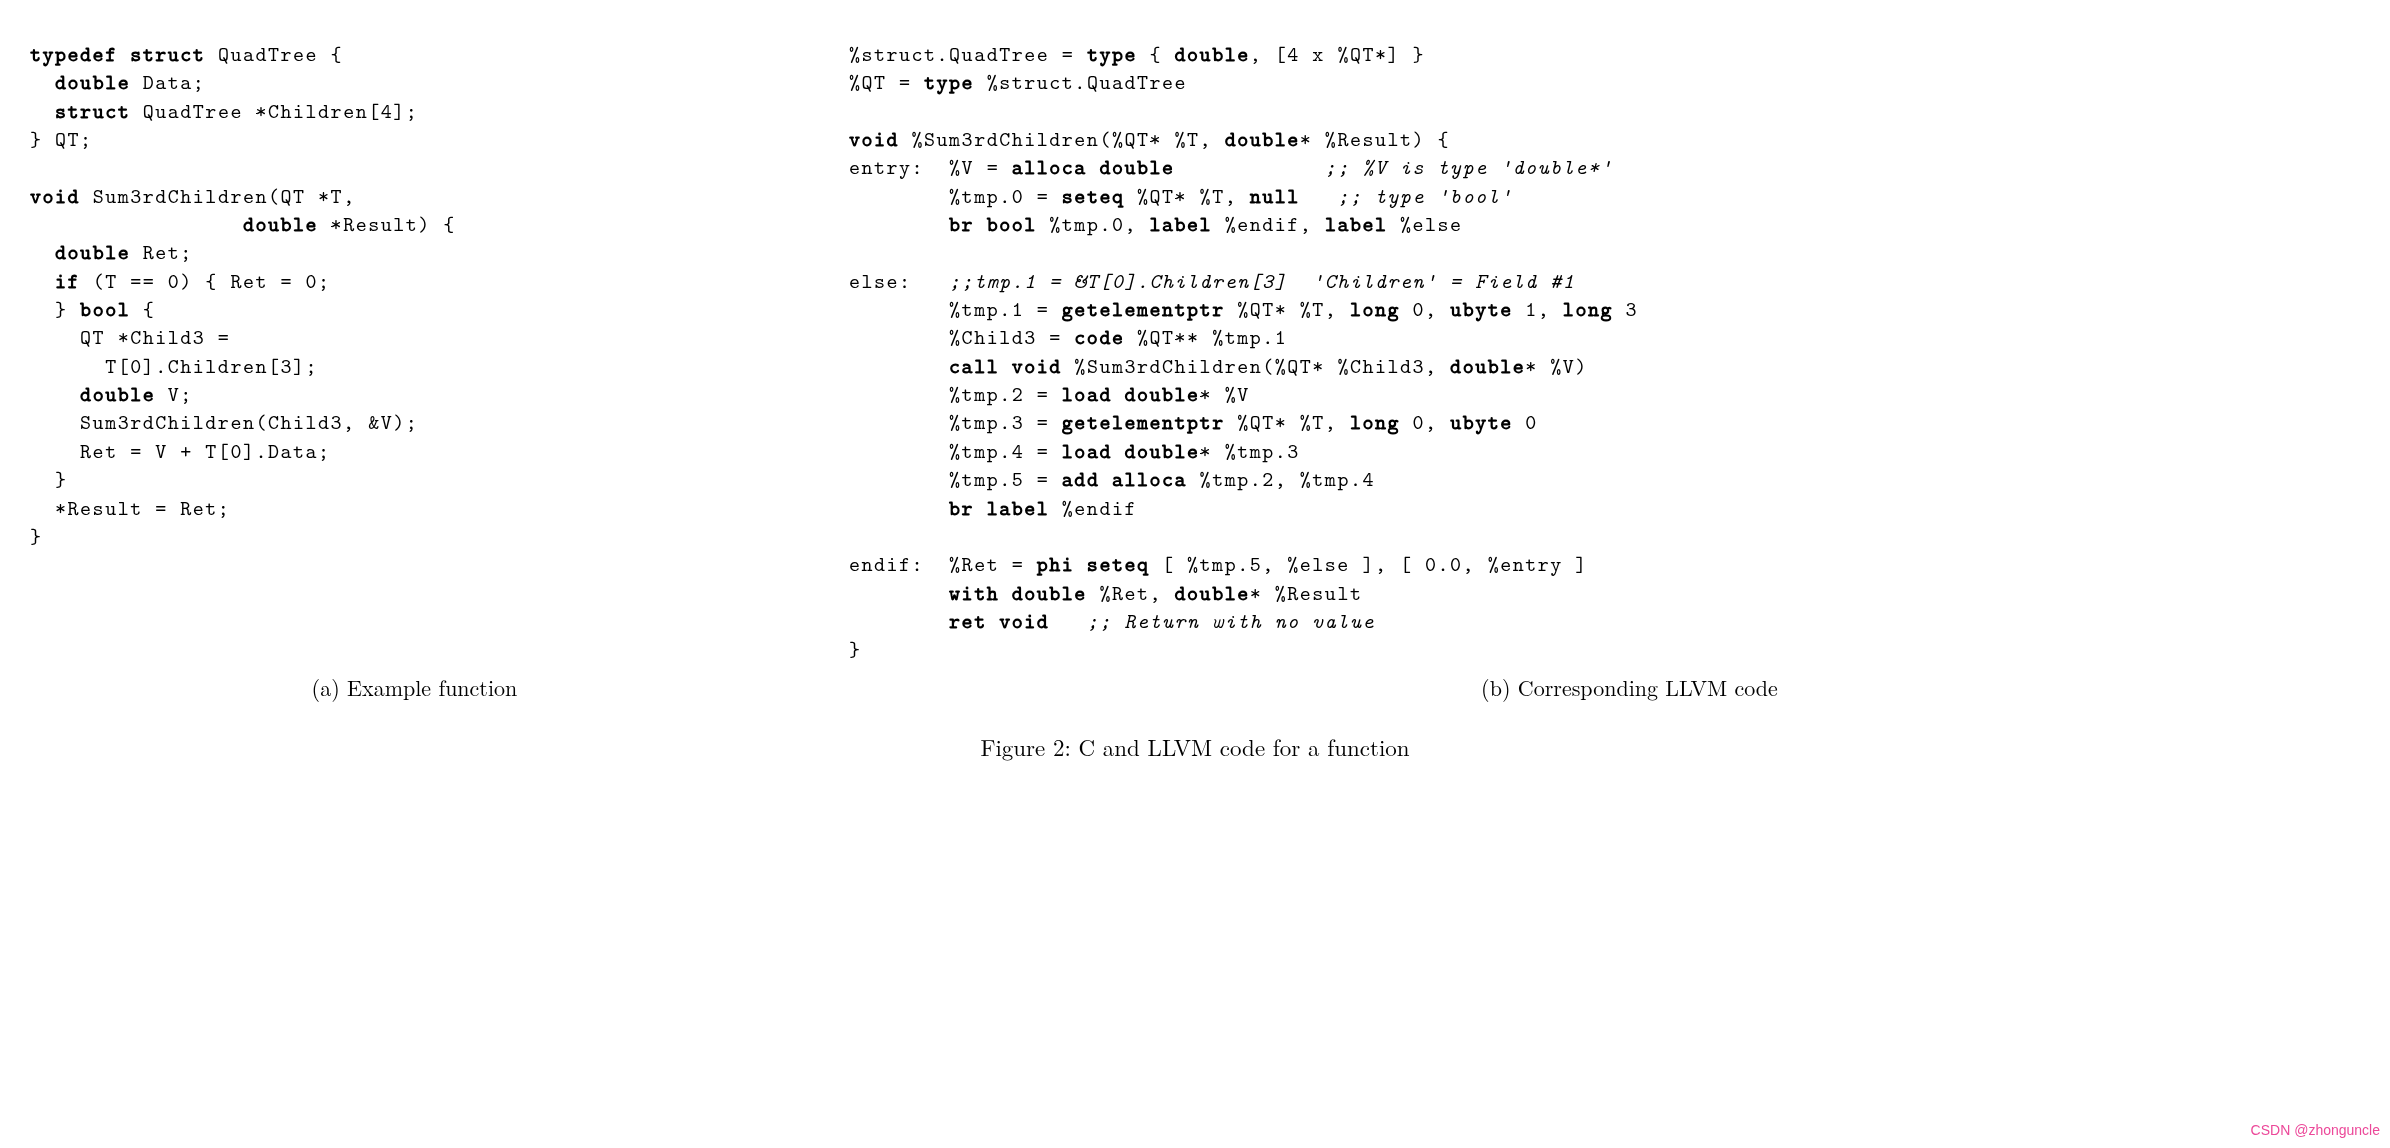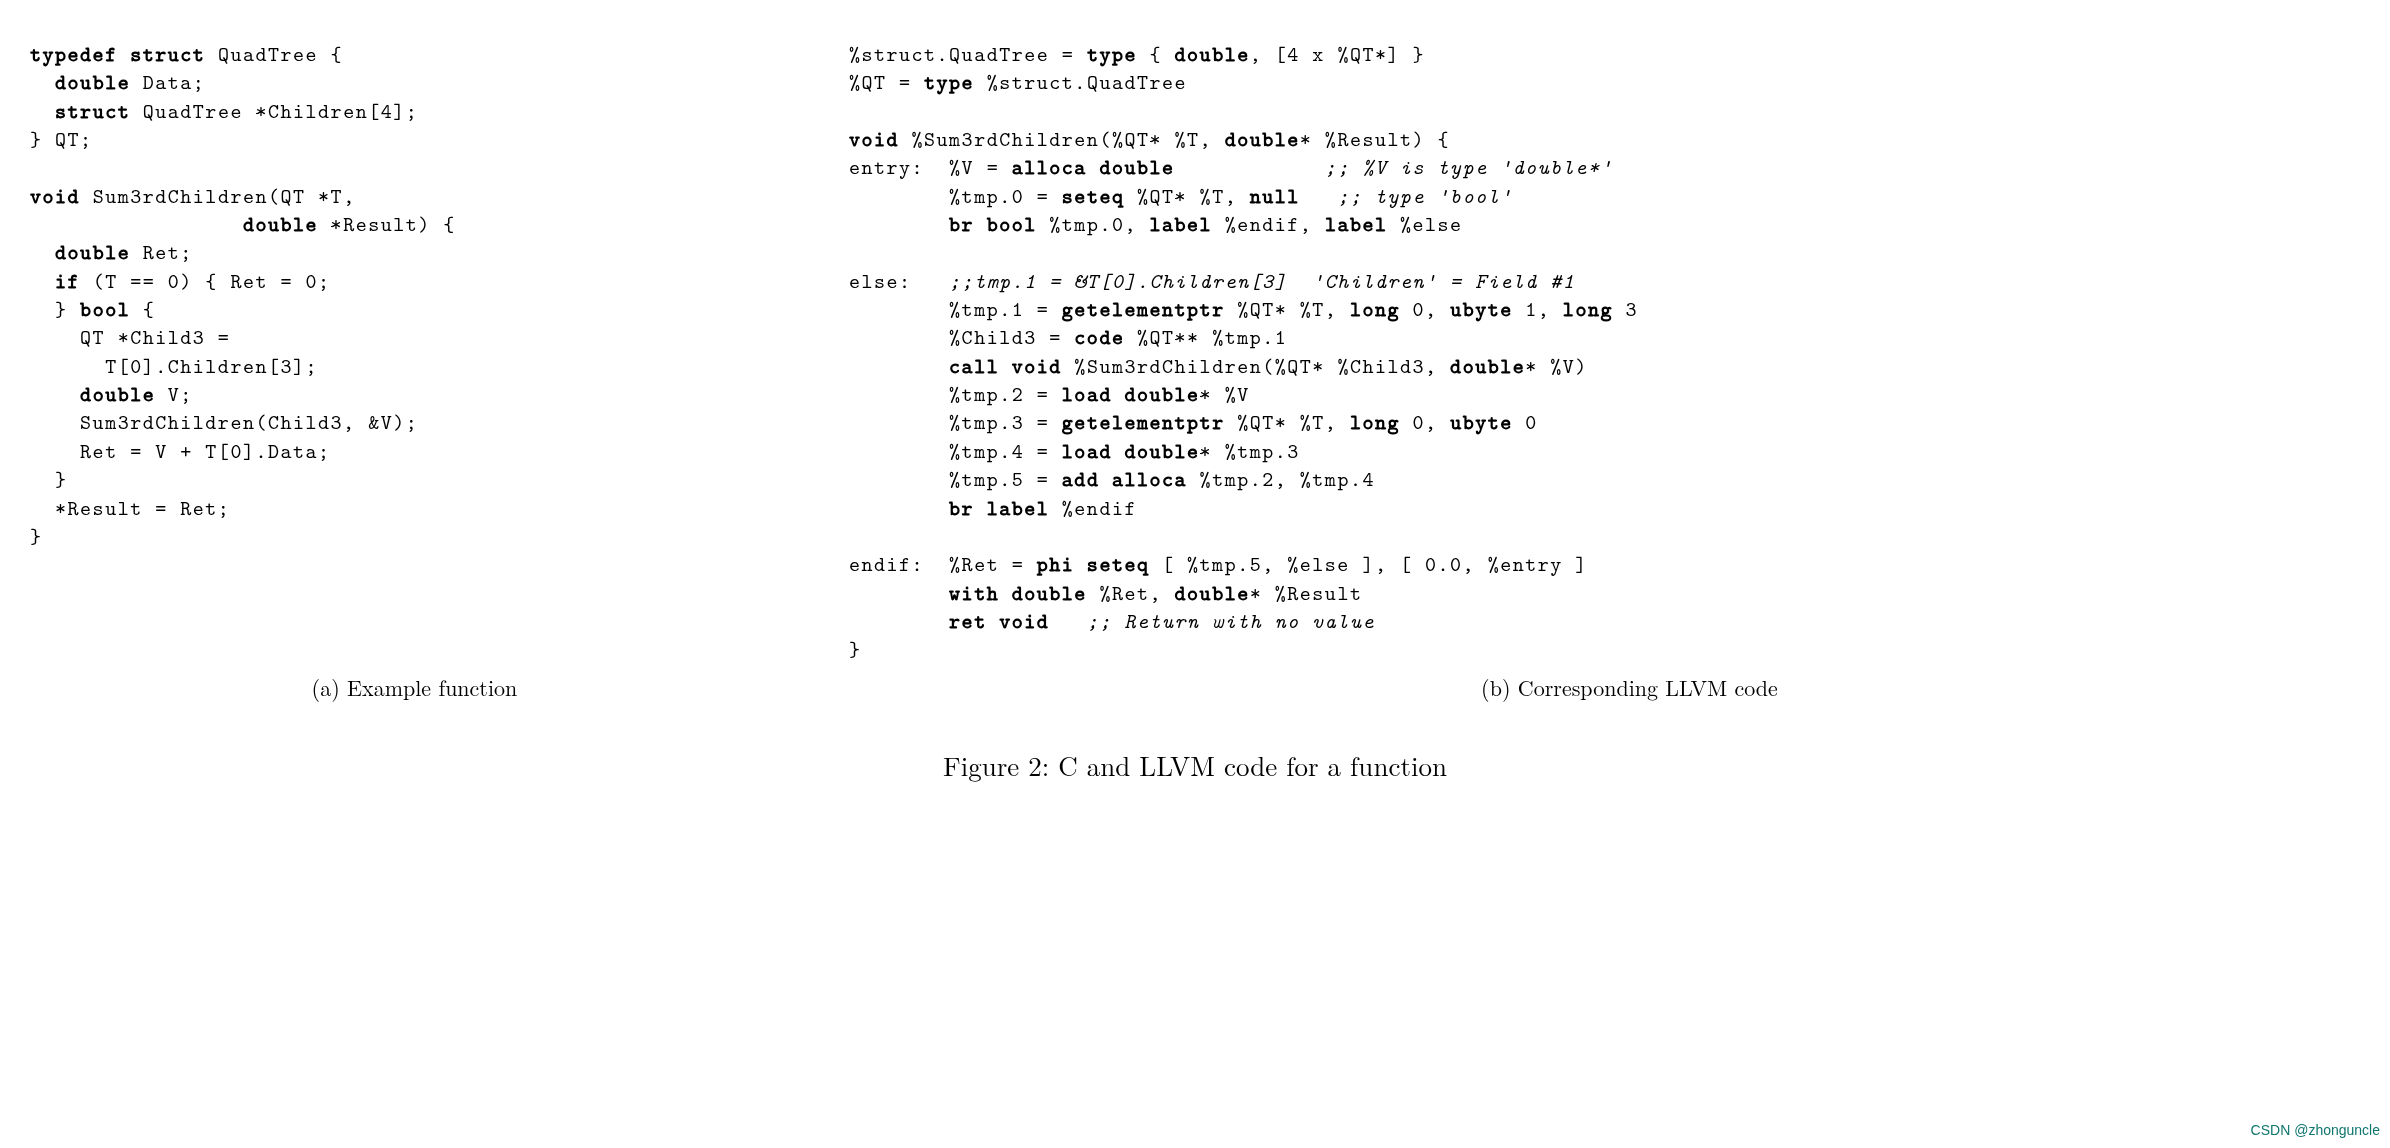--- a/index.html
+++ b/index.html
@@ -59,30 +59,29 @@
       margin-top: 24px;
     }
     .subcaption {
       text-align: center;
       font-family: "Latin Modern Roman", "Computer Modern", "Times New Roman", serif;
       font-size: 22px;
       margin-top: 8px;
     }
     .figure-caption {
       font-family: "Latin Modern Roman", "Computer Modern", "Times New Roman", serif;
-      font-size: 27px;
+      font-size: 23px;
       text-align: center;
-      margin-top: 16px;
     }
     .watermark {
       position: fixed;
       right: 10px;
       bottom: 8px;
       font-size: 14px;
-      color: #0f766e;
+      color: #ec4899;
       font-family: Arial, sans-serif;
     }
   </style>
 </head>
 <body>
 
 <div class="container">
   <div class="figure-panels">
 
     <div class="panel-left">

